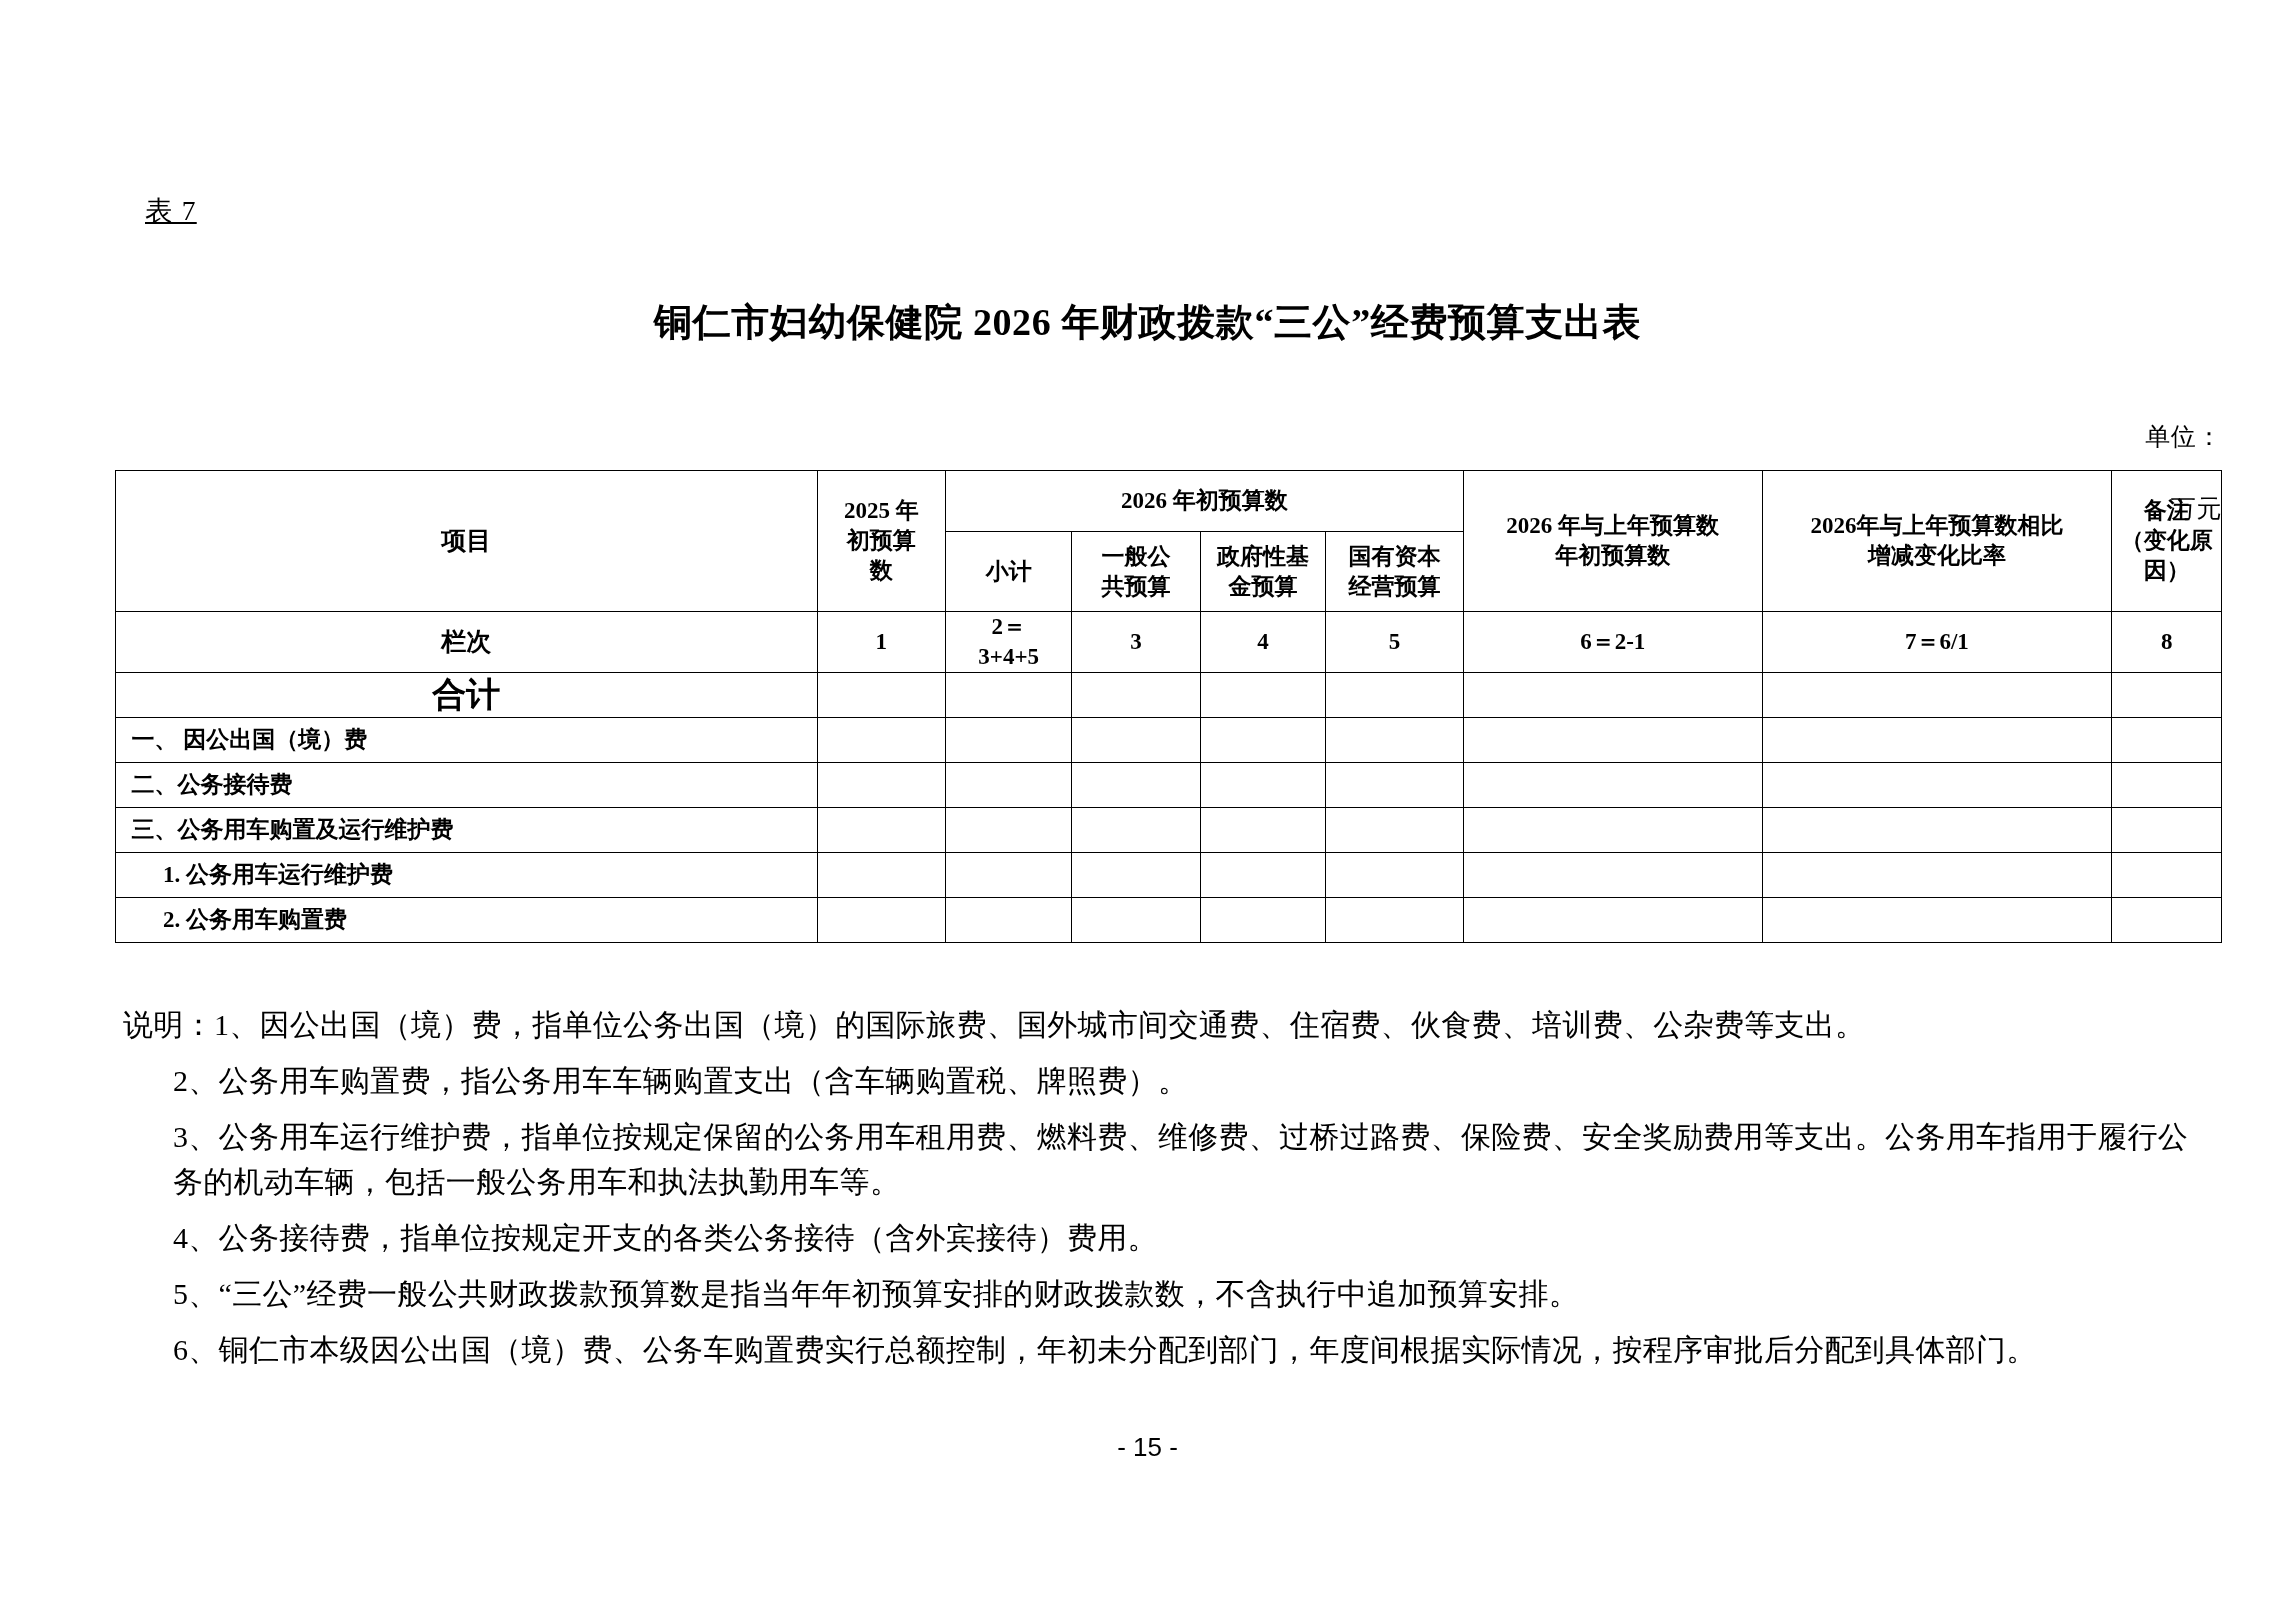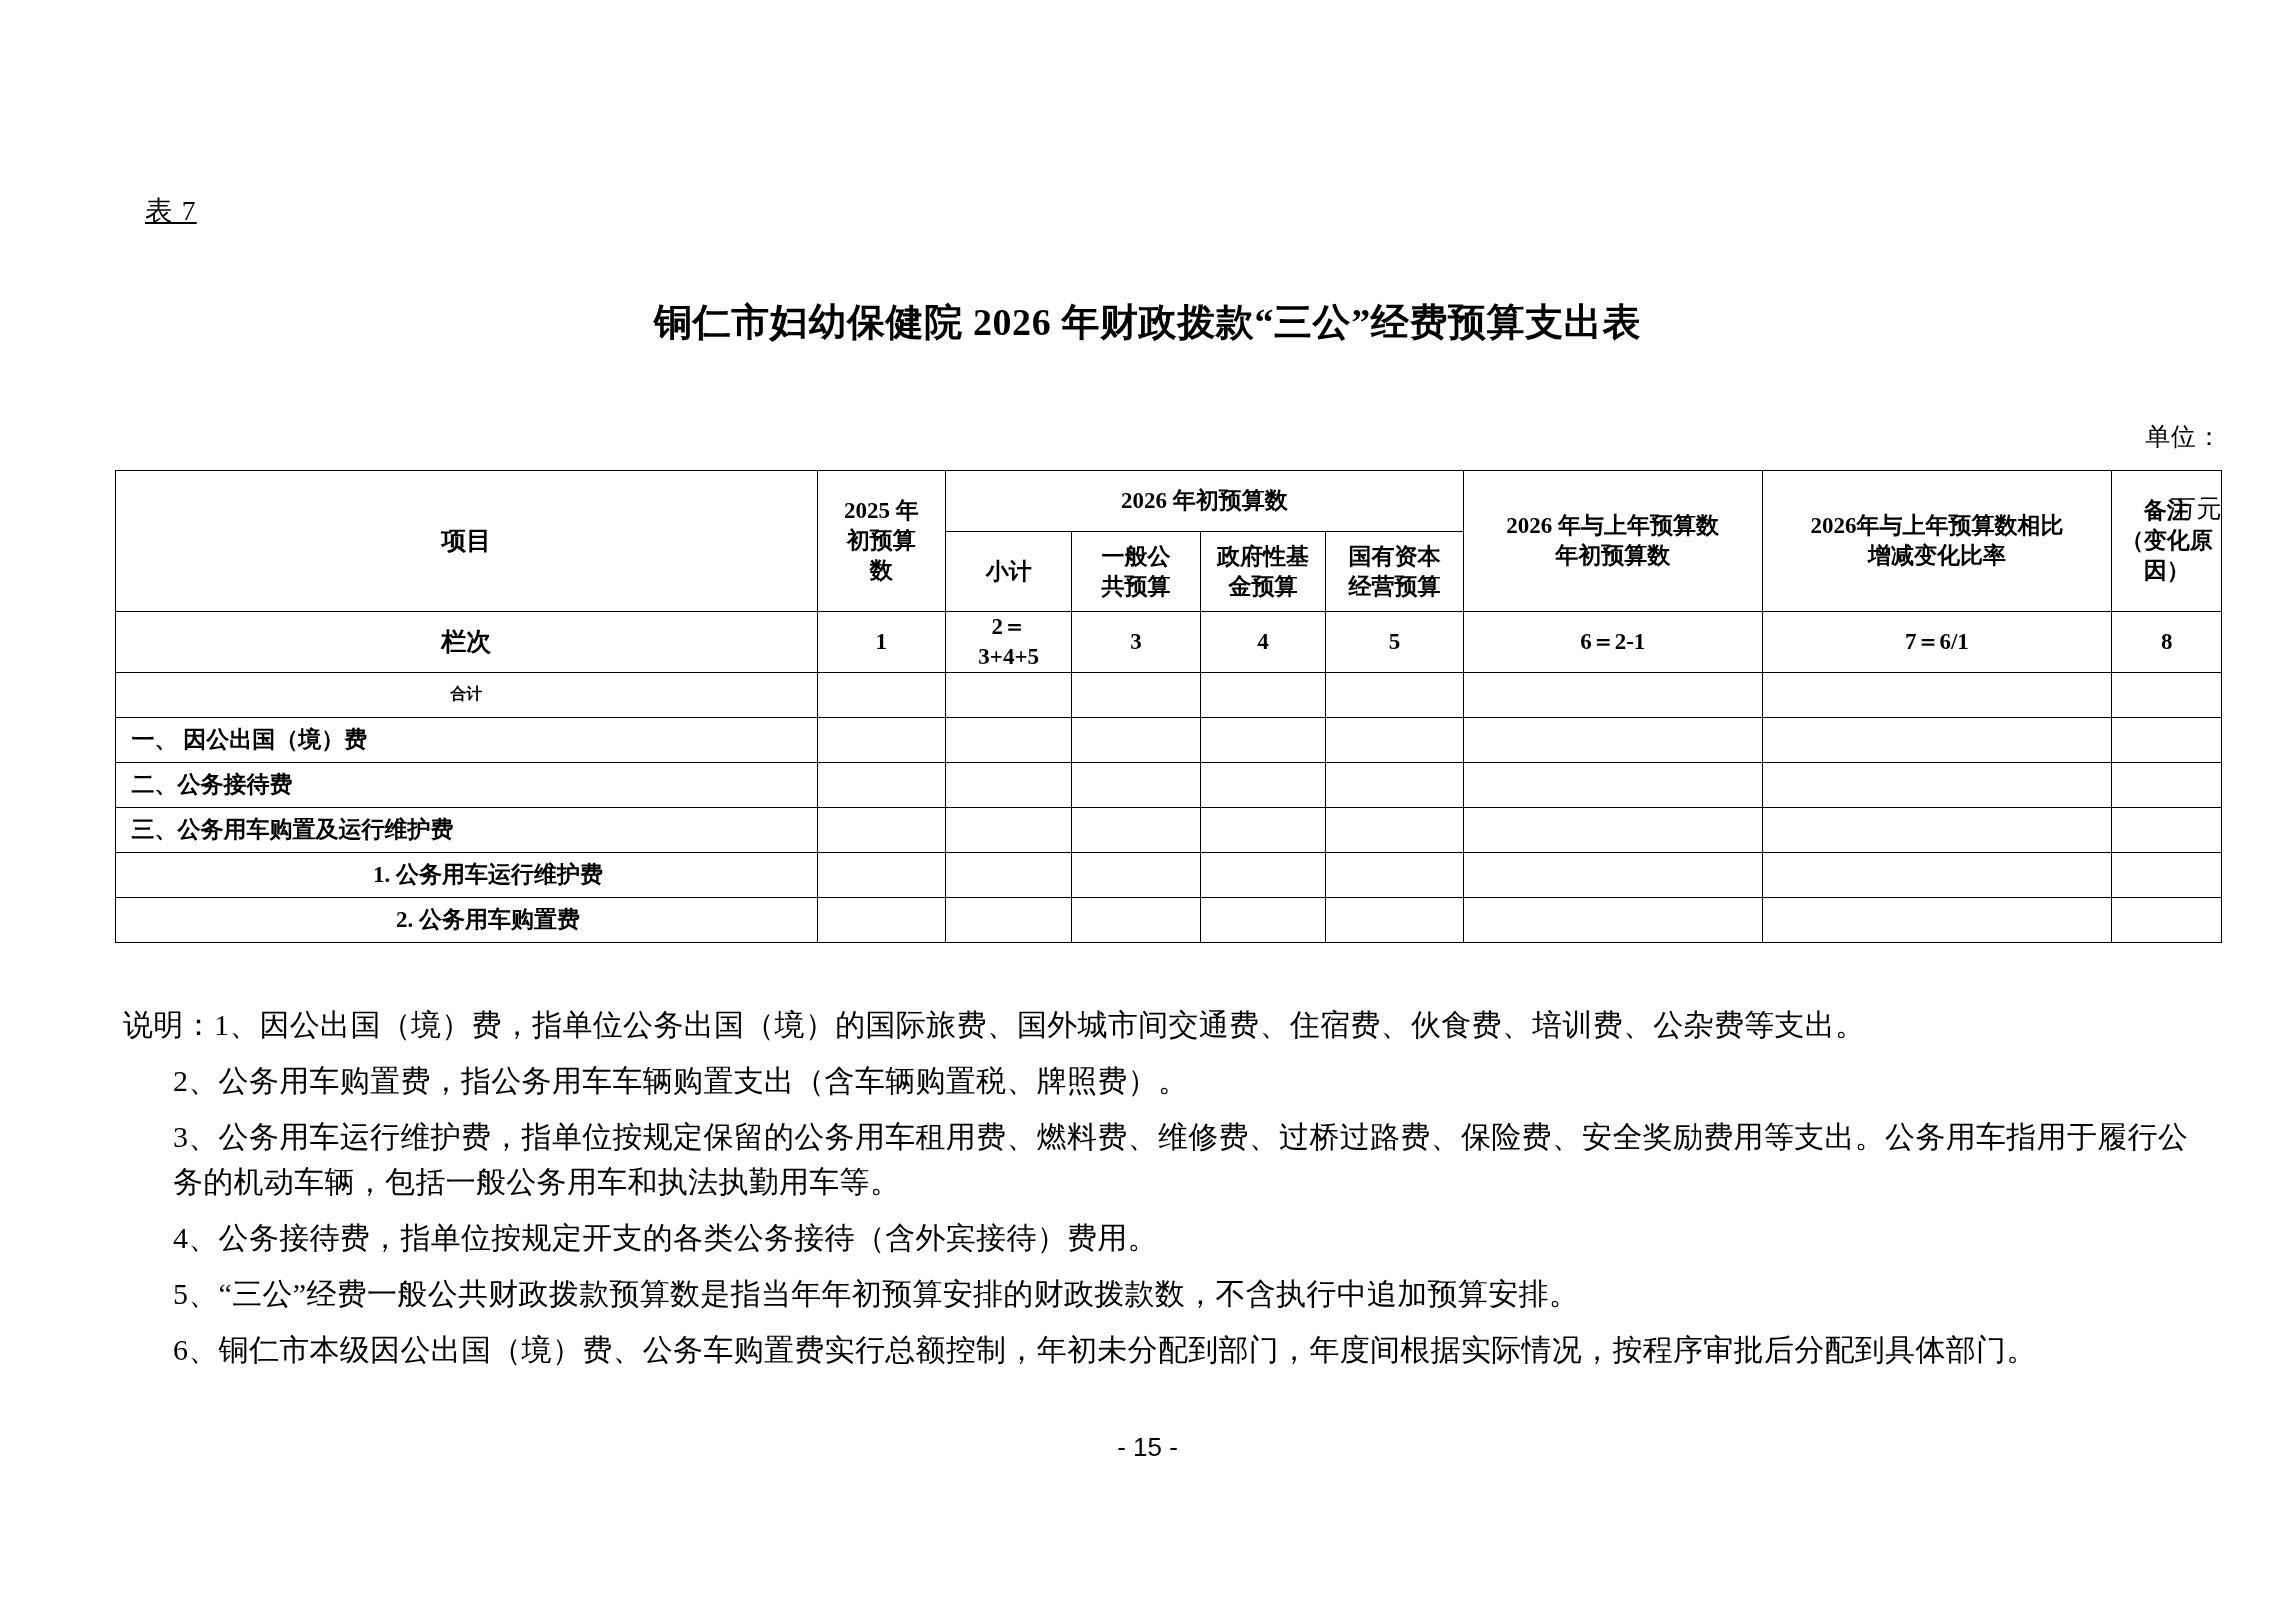--- a/index.html
+++ b/index.html
@@ -82,28 +82,28 @@
     line-height: 1.30;
     word-break: break-all;
   }
   
   .hdr-tall { height: 139px; }
   .hdr-sub  { height: 79px; }
   .row-lane { height: 50px; }
   .row-data { height: 45px; }
 
   td.cell-item-head { font-size: 25px; }
-  td.cell-total { font-size: 16px; }
+  td.cell-total { font-size: 34px; }
 
   td.txt-left {
     text-align: left;
     padding-left: 15.5px;
   }
   td.txt-left-indent {
-    text-align: center;
+    text-align: left;
     padding-left: 47px;
   }
 
   .two-line { display: block; }
 
   
   .c-item   { width: 672px; }
   .c-y2025  { width: 123px; }
   .c-sub    { width: 121px; }
   .c-gen    { width: 123px; }

